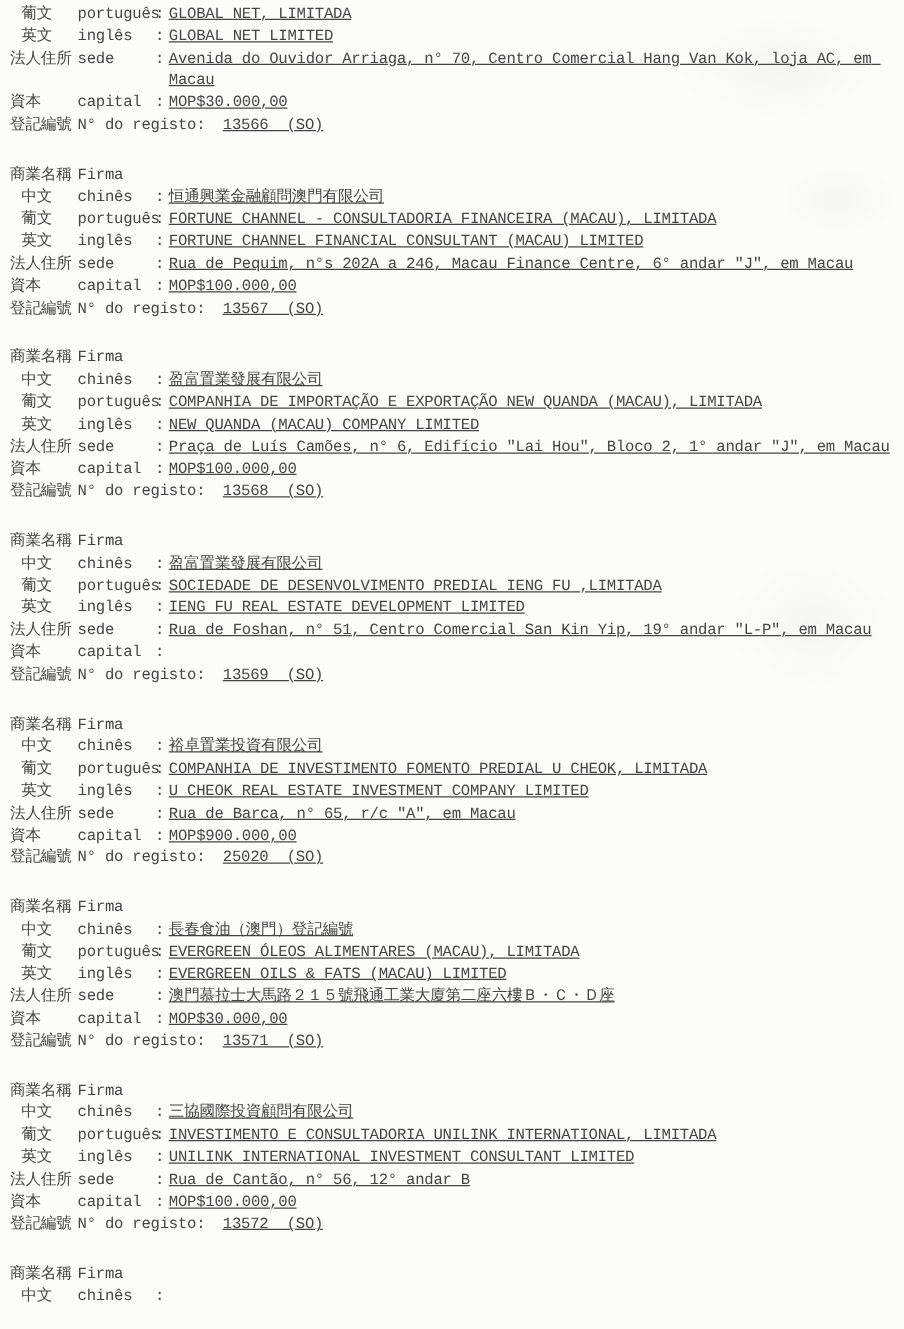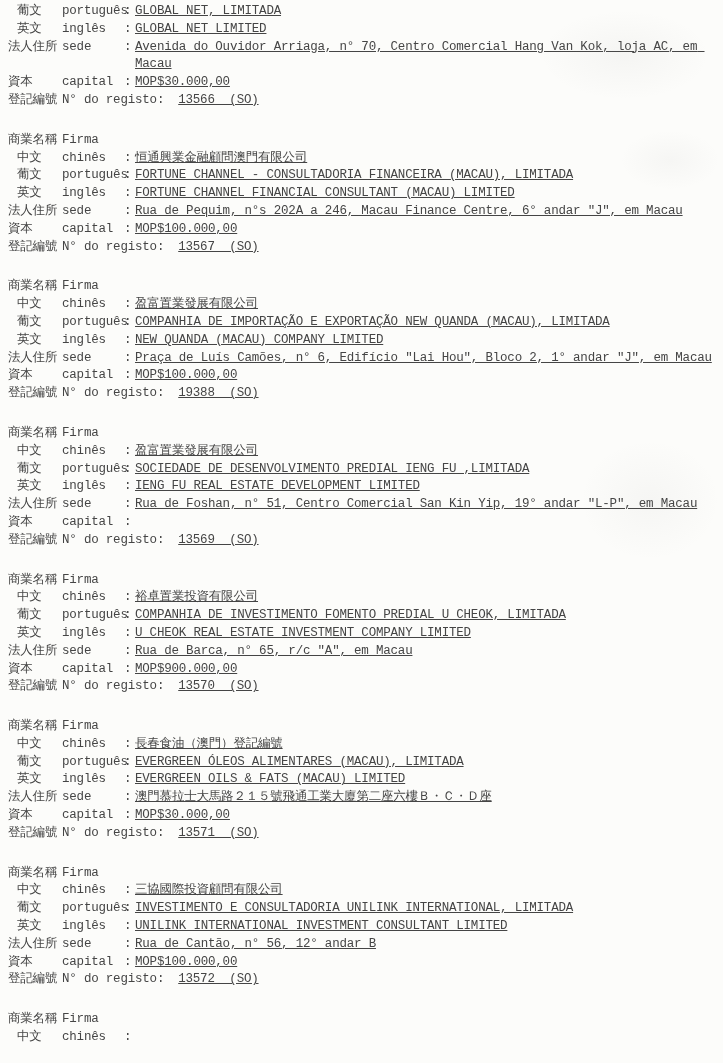--- a/index.html
+++ b/index.html
@@ -195,21 +195,21 @@
         </div>
         <div class="row">
           <span class="zh">資本</span>
           <span class="pt">capital</span>
           <span class="colon">:</span>
           <span class="val">MOP$100.000,00</span>
         </div>
         <div class="row registo">
           <span class="zh">登記編號</span>
           <span class="pt">N° do registo:</span>
-          <span class="val">19388  (SO)</span>
+          <span class="val">13568  (SO)</span>
         </div>
       </div>
       <div class="record">
         <div class="row">
           <span class="zh">商業名稱</span>
           <span class="pt">Firma</span>
         </div>
         <div class="row indent">
           <span class="zh">中文</span>
           <span class="pt">chinês</span>
@@ -276,21 +276,21 @@
         </div>
         <div class="row">
           <span class="zh">資本</span>
           <span class="pt">capital</span>
           <span class="colon">:</span>
           <span class="val">MOP$900.000,00</span>
         </div>
         <div class="row registo">
           <span class="zh">登記編號</span>
           <span class="pt">N° do registo:</span>
-          <span class="val">13570  (SO)</span>
+          <span class="val">25020  (SO)</span>
         </div>
       </div>
       <div class="record">
         <div class="row">
           <span class="zh">商業名稱</span>
           <span class="pt">Firma</span>
         </div>
         <div class="row indent">
           <span class="zh">中文</span>
           <span class="pt">chinês</span>

